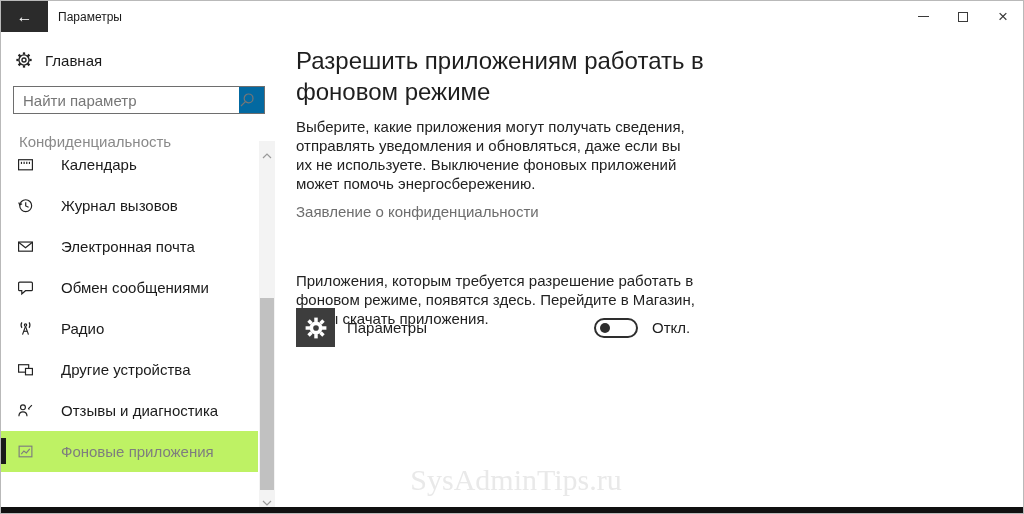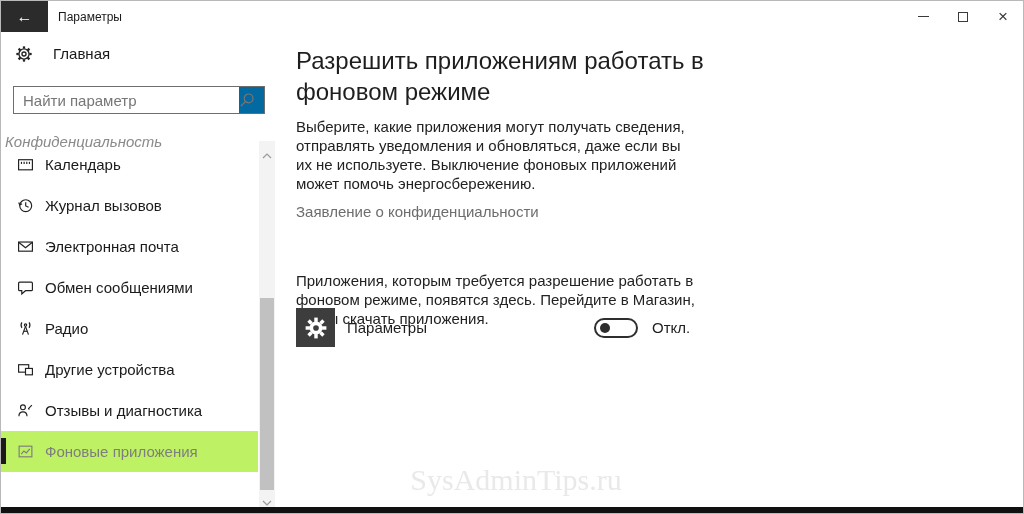--- a/index.html
+++ b/index.html
@@ -17,36 +17,36 @@
     font-size:16px; cursor:pointer;
   }
   .win-title { position:absolute; left:57px; top:9px; font-size:12px; color:#1a1a1a; }
   .win-controls { position:absolute; right:0; top:0; height:31px; display:flex; }
   .wc { width:40px; height:31px; display:flex; align-items:center; justify-content:center; cursor:pointer; }
   .min-glyph { width:11px; height:1px; background:#3a3a3a; display:block; }
   .max-glyph { width:10px; height:10px; border:1px solid #3a3a3a; display:block; }
   .close-glyph { font-size:17px; color:#3a3a3a; line-height:1; }
   
   .sidebar { position:absolute; top:31px; left:0; width:274px; height:477px; background:#fff; }
-  .home-row { position:absolute; top:13px; left:0; width:258px; height:30px; display:flex; cursor:pointer;gap:8px; }
+  .home-row { position:absolute; top:13px; left:0; width:258px; height:30px; display:flex; align-items:center; cursor:pointer; }
   .home-row .nav-icon { margin-left:14px; }
   .home-row .nav-label { margin-left:12px; font-size:15px; color:#1a1a1a; }
   .search-box {
     position:absolute; top:54px; left:12px; width:252px; height:28px;
     border:1px solid #6e6e6e; background:#0369a1; display:flex; align-items:center;
   }
   .search-box input {
     border:none; outline:none; flex:1; height:100%; padding:0 6px 0 9px;
     font-size:15px; font-family:"Liberation Sans", sans-serif; color:#333;
   }
   .search-box input::placeholder { color:#767676; opacity:1; }
   .search-glyph { margin-right:9px; display:flex; }
-  .section-label { position:absolute; top:101px; left:4px; font-size:15px; color:#8a8a8a;font-style:italic; }
+  .section-label { position:absolute; top:101px; left:18px; font-size:15px; color:#8a8a8a; }
   .nav-list { position:absolute; top:112px; left:0; width:257px; }
-  .nav-item { height:41px; display:flex; align-items:center; cursor:pointer; }
+  .nav-item { height:41px; display:flex; align-items:center; cursor:pointer;gap:16px; }
   .nav-item .nav-icon { margin-left:15px; width:18px; display:flex; justify-content:center; }
   .nav-item .nav-label { margin-left:11px; font-size:15px; color:#1a1a1a; white-space:nowrap; }
   .nav-item.selected { background:#bef264; }
   .nav-item.selected .nav-label { color:#7e7e7e; }
   .accent-mark { position:absolute; left:0; top:437px; width:5px; height:26px; background:#1a1a1a; }
   
   .scrollbar {
     position:absolute; left:258px; top:140px; width:16px; height:368px;
     background:#f3f3f3;
   }

